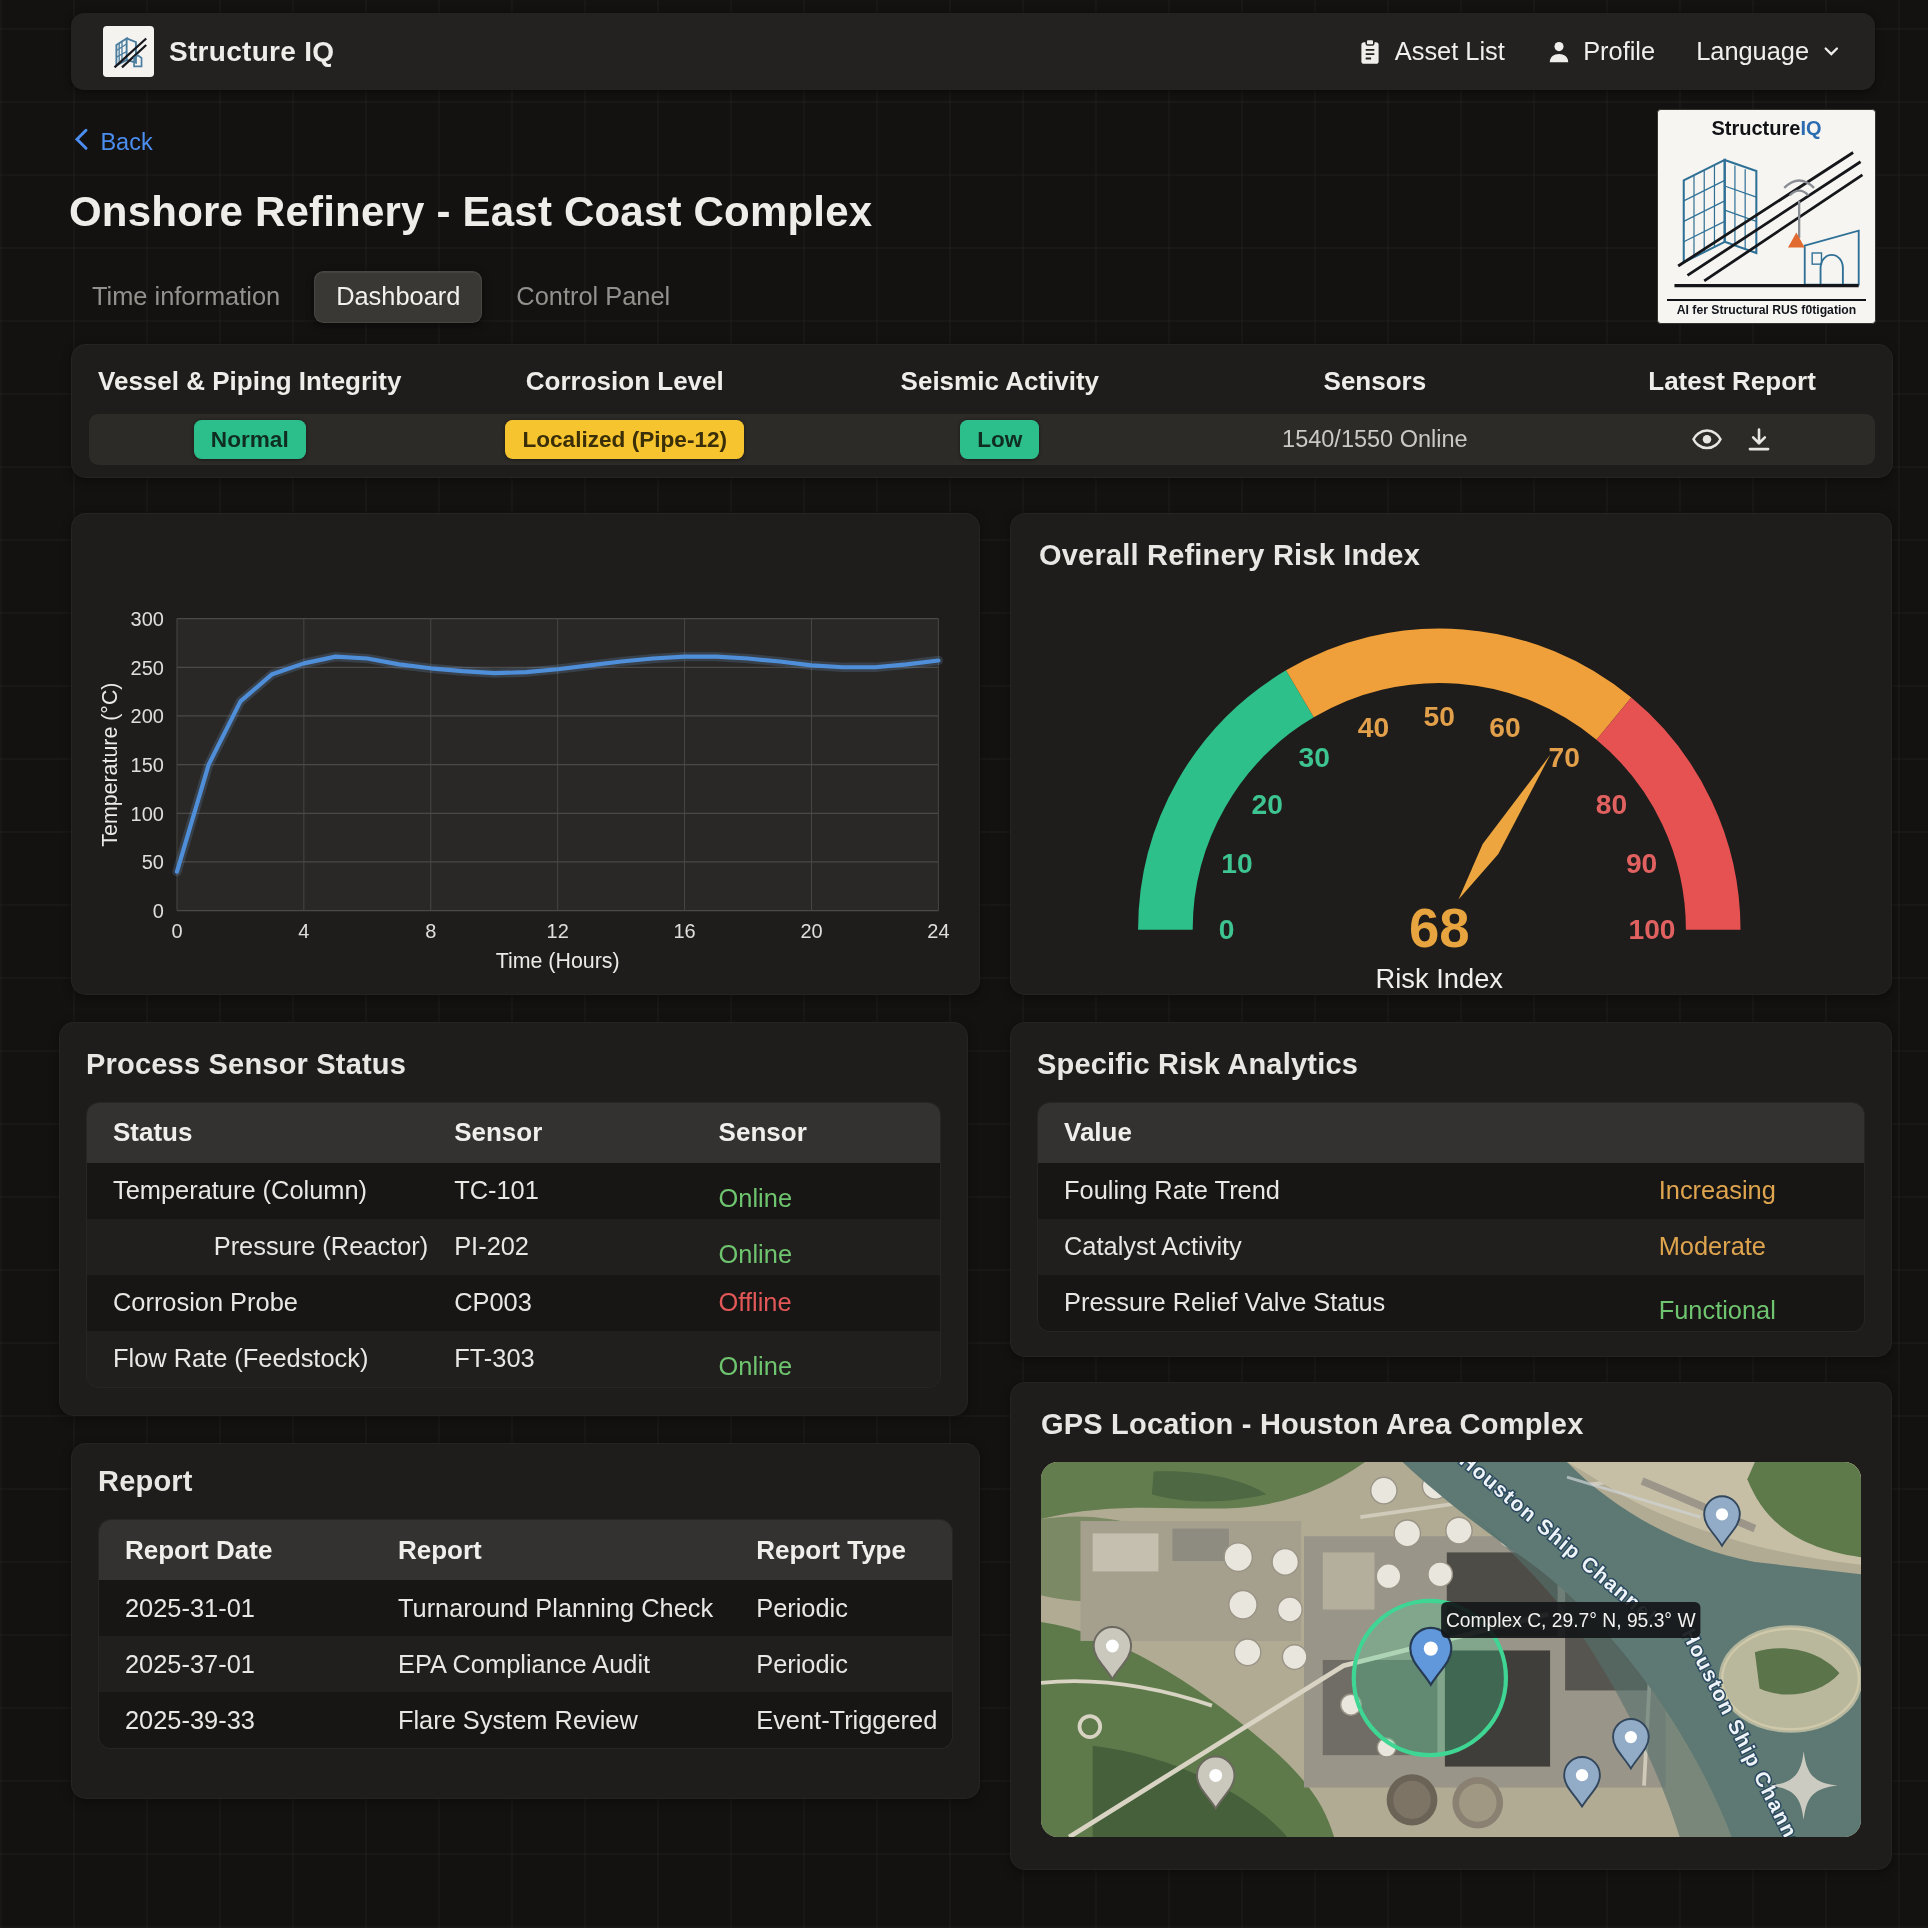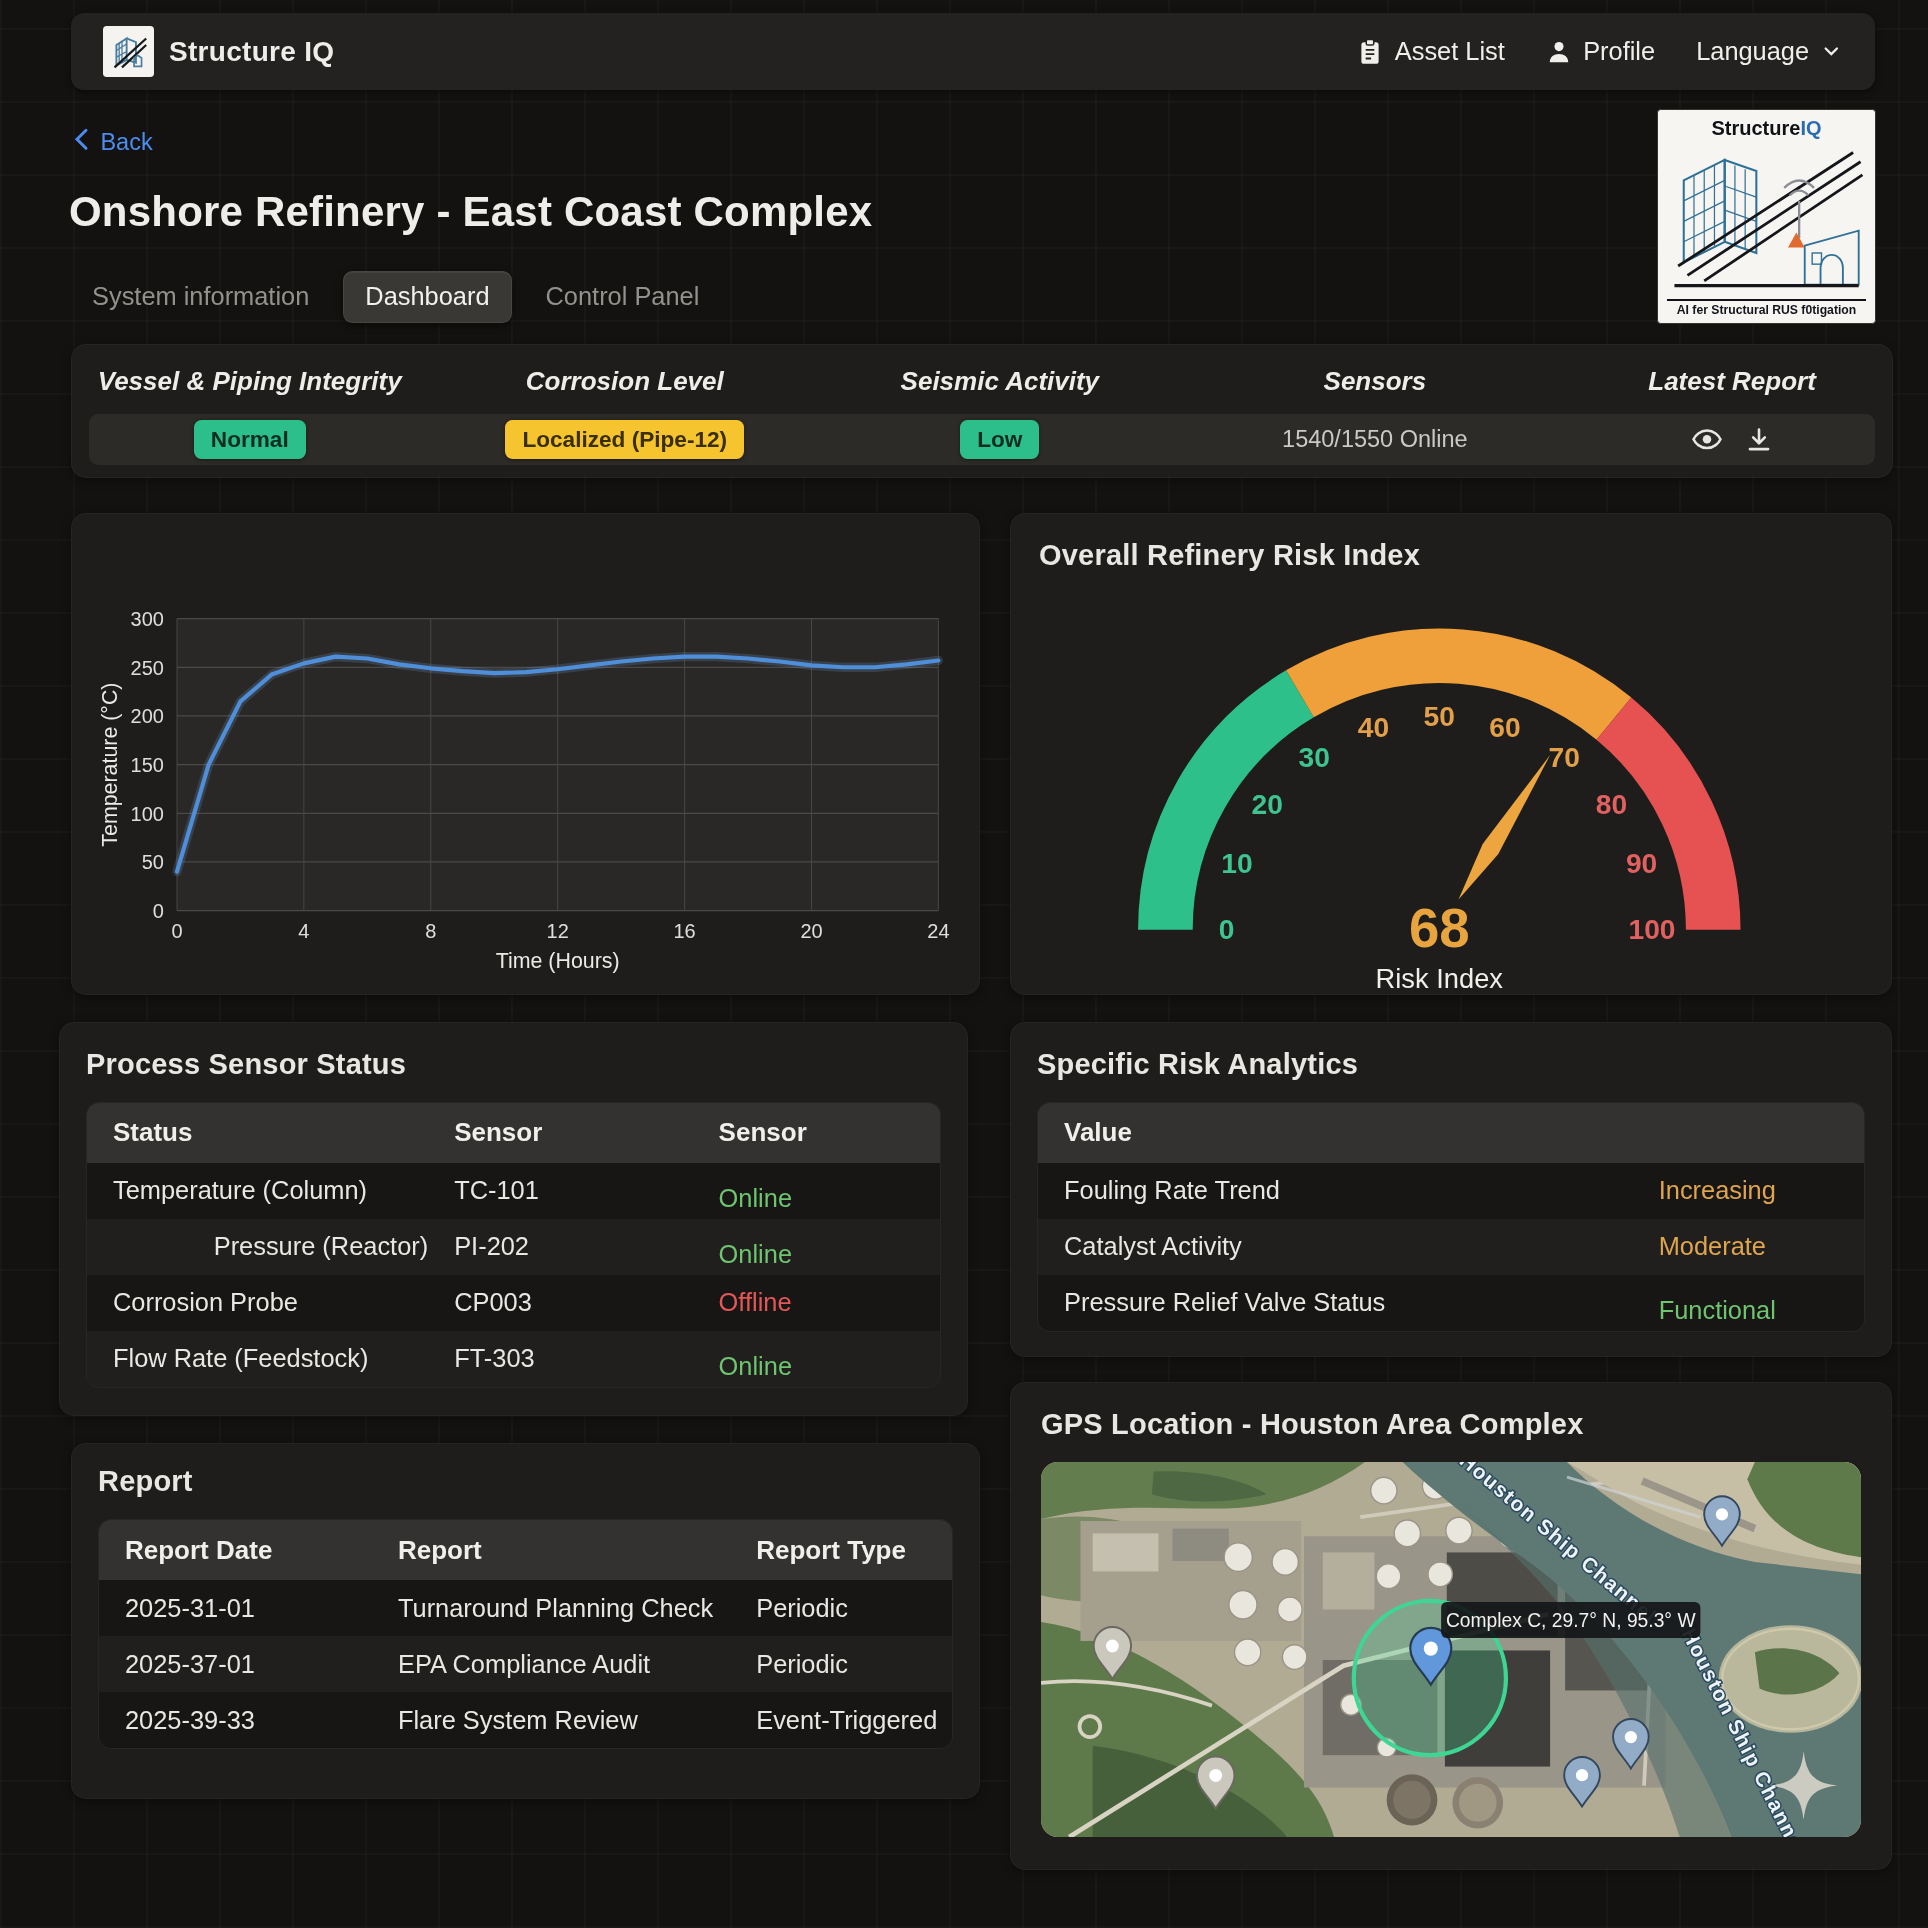--- a/index.html
+++ b/index.html
@@ -34,21 +34,21 @@
   .tab{font-size:25.4px;color:#93918d;padding:10.4px 21px;cursor:pointer;border-radius:9.4px;}
   .tab.active{background:#3a3835;color:#f2f1ee;border:0.9px solid rgba(255,255,255,.07);
     box-shadow:0 2.8px 7.5px rgba(0,0,0,.5), inset 0 0.9px 0 rgba(255,255,255,.06);}
   
   .card{position:absolute;background:#1f1d1b;border-radius:15px;border:0.9px solid rgba(255,255,255,.035);
     box-shadow:0 2.8px 9.4px rgba(0,0,0,.35);box-sizing:border-box;}
   .card h2{margin:0;font-size:29px;font-weight:600;color:#e9e7e4;letter-spacing:0.2px;}
   
   .status-card{left:71px;top:344px;width:1822px;height:134px;padding:21px 17px 0;}
   .status-headers{display:flex;}
-  .status-h{box-sizing:border-box;text-align:center;font-size:26px;font-weight:700;color:#efedea;font-style:italic;}
+  .status-h{box-sizing:border-box;text-align:center;font-size:26px;font-weight:700;color:#efedea;}
   .status-strip{margin-top:17px;height:51px;background:#2d2b28;border-radius:9.4px;display:flex;align-items:center;}
   .status-c{box-sizing:border-box;display:flex;align-items:center;justify-content:center;gap:24.5px;}
   .badge{font-size:22.6px;font-weight:600;padding:6.6px 17px;border-radius:7.5px;box-shadow:0 0.9px 3.8px rgba(0,0,0,.4);}
   .badge.green{background:#2dbf8b;color:#0f2e21;}
   .badge.yellow{background:#f6c42e;color:#3a2f08;}
   .status-text{font-size:23.5px;color:#cbc9c6;}
   .icon-btn{cursor:pointer;display:flex;align-items:center;}
   
   .chart-card{left:71px;top:513px;width:909px;height:482px;padding:24.5px 24.5px 0;}
   .gauge-card{left:1010px;top:513px;width:882px;height:482px;padding:24.5px 28px 0;}
@@ -146,21 +146,21 @@
       <svg width="19" height="22.6" viewBox="0 0 14 20">
           <path d="M11 2 L3 10 L11 18" fill="none" stroke="#4b8df0" stroke-width="2.6" stroke-linecap="round"></path>
         </svg>
     </span>
     <span>Back</span>
   </a>
 
   <h1 class="page-title">Onshore Refinery - East Coast Complex</h1>
 
   <div class="tabs" id="tabs">
-      <div class="tab">System information</div>
+      <div class="tab">Time information</div>
       <div class="tab active">Dashboard</div>
       <div class="tab">Control Panel</div>
     </div>
 
   <section class="card status-card">
     <div class="status-headers" id="status-headers">
         <div class="status-h" style="flex: 0 0 18%;">Vessel &amp; Piping Integrity</div>
         <div class="status-h" style="flex: 0 0 24%;">Corrosion Level</div>
         <div class="status-h" style="flex: 0 0 18%;">Seismic Activity</div>
         <div class="status-h" style="flex: 0 0 24%;">Sensors</div>

